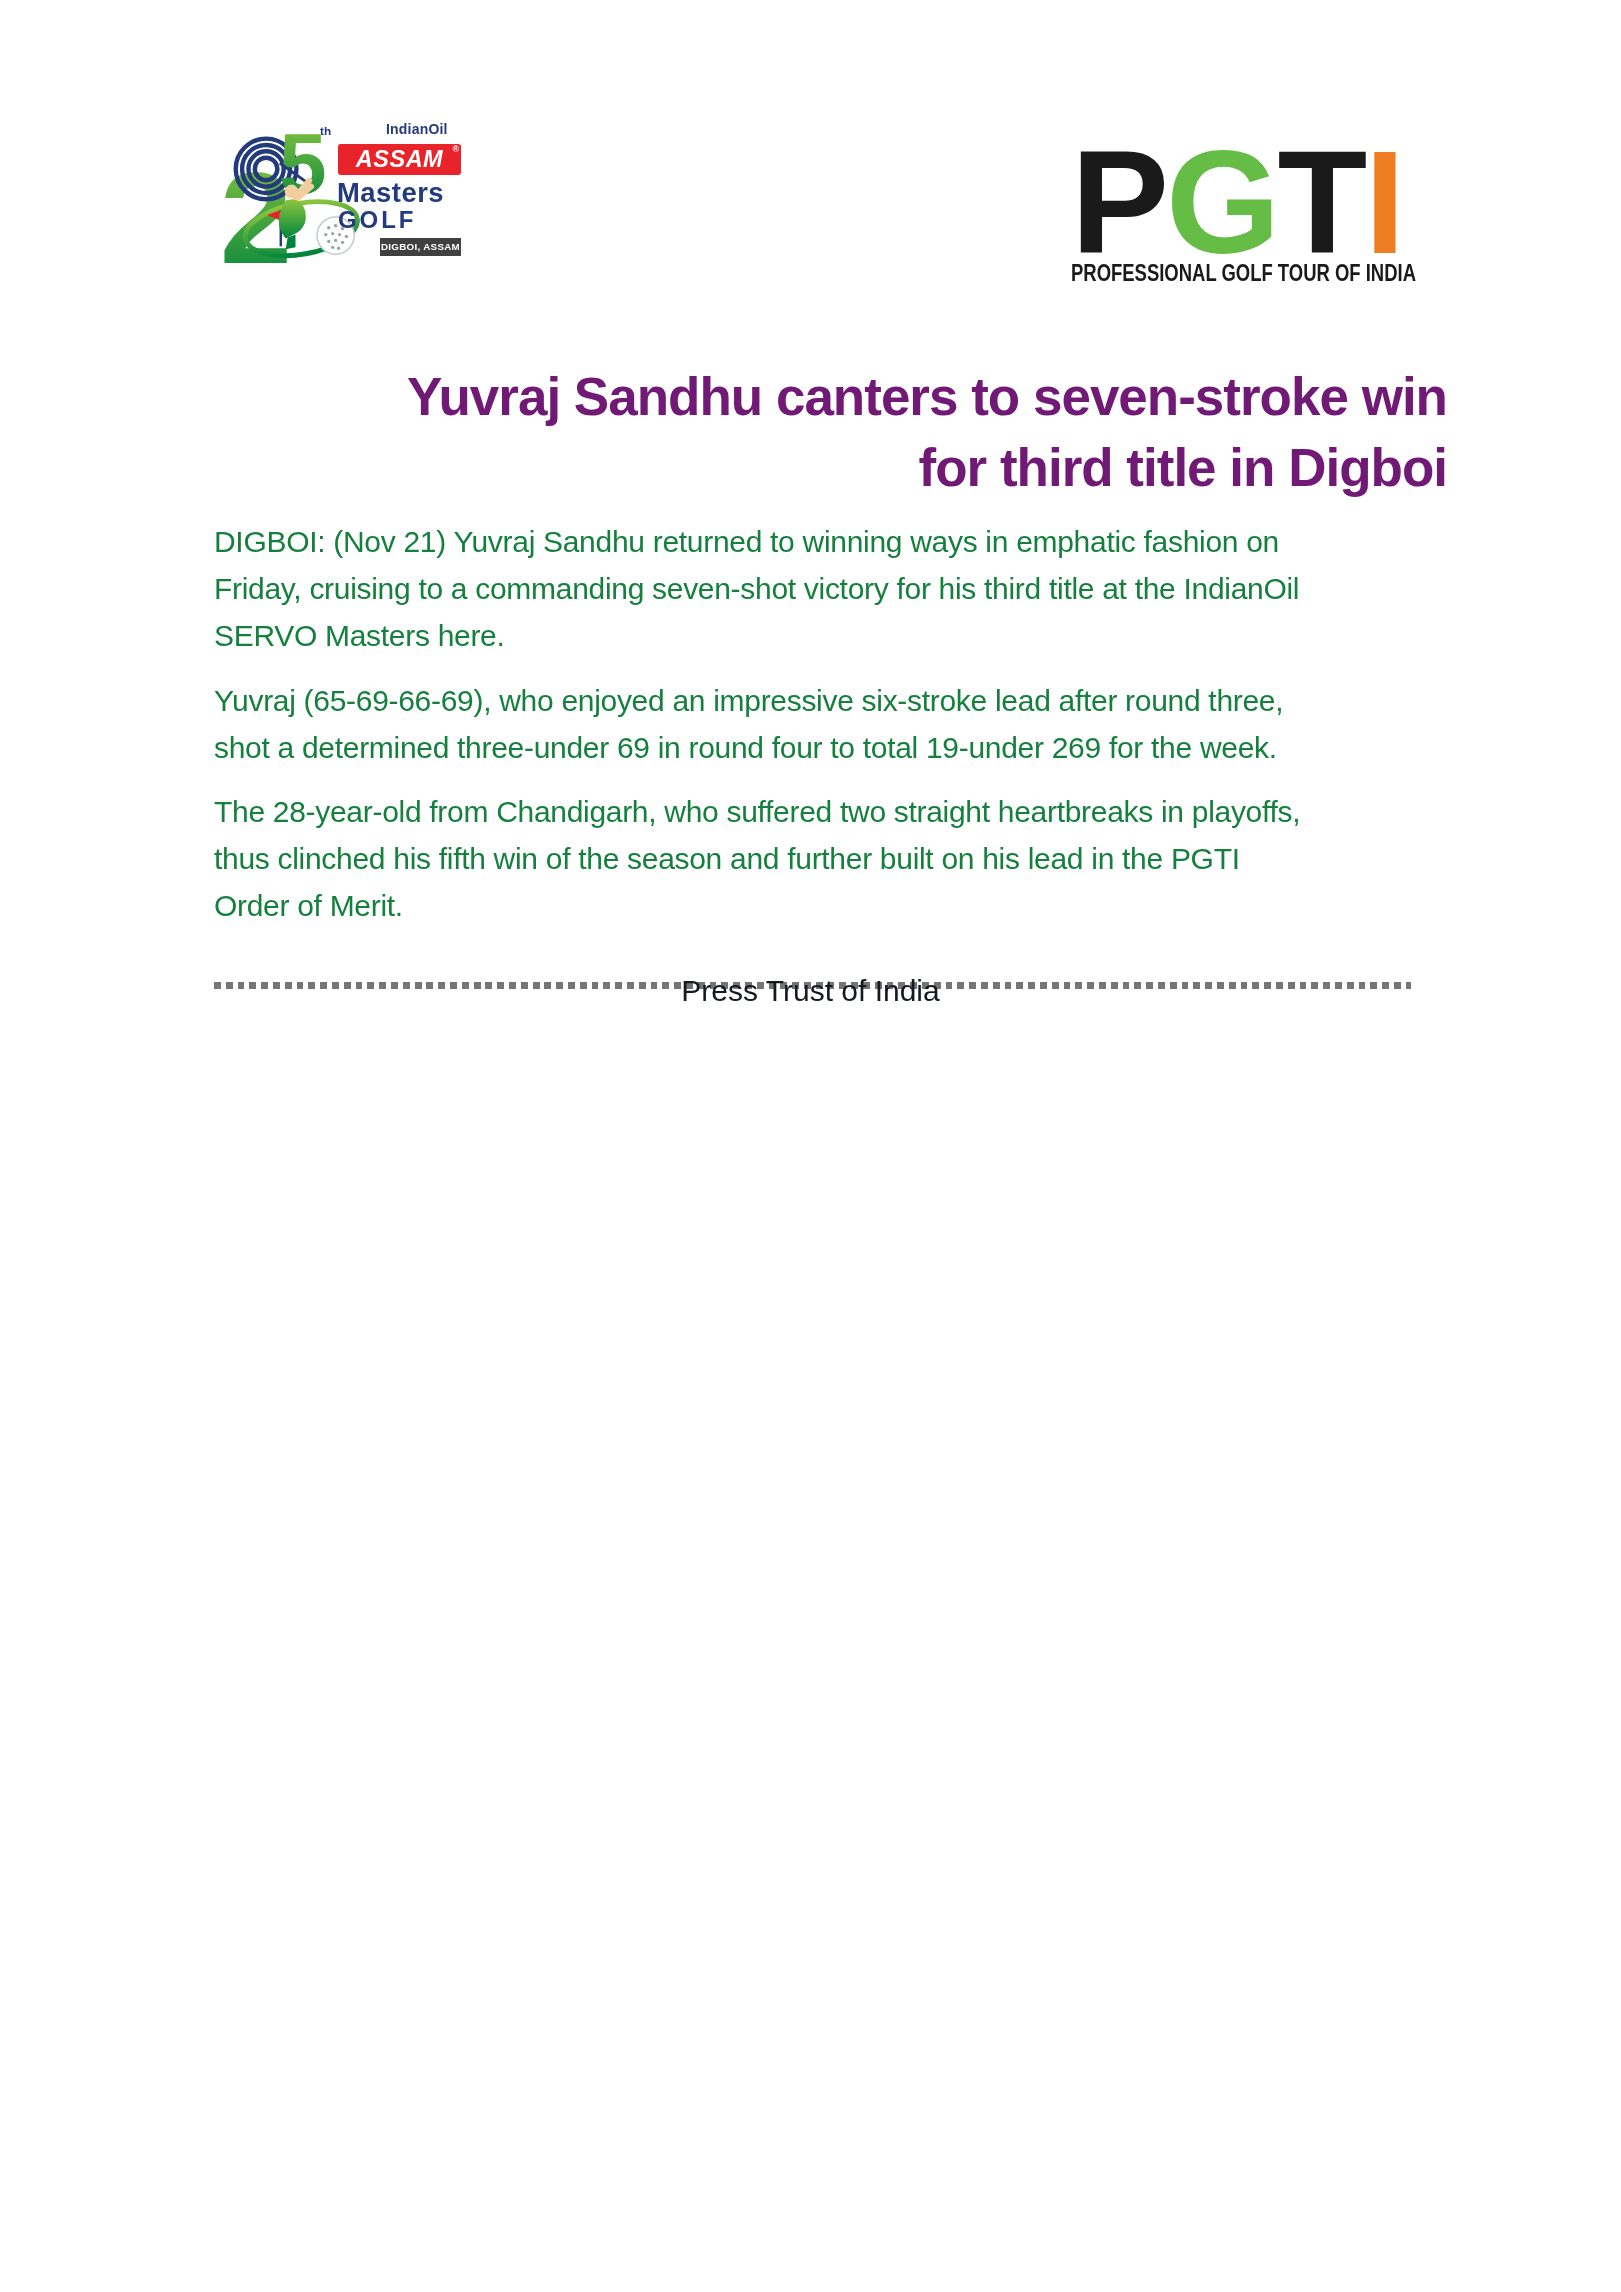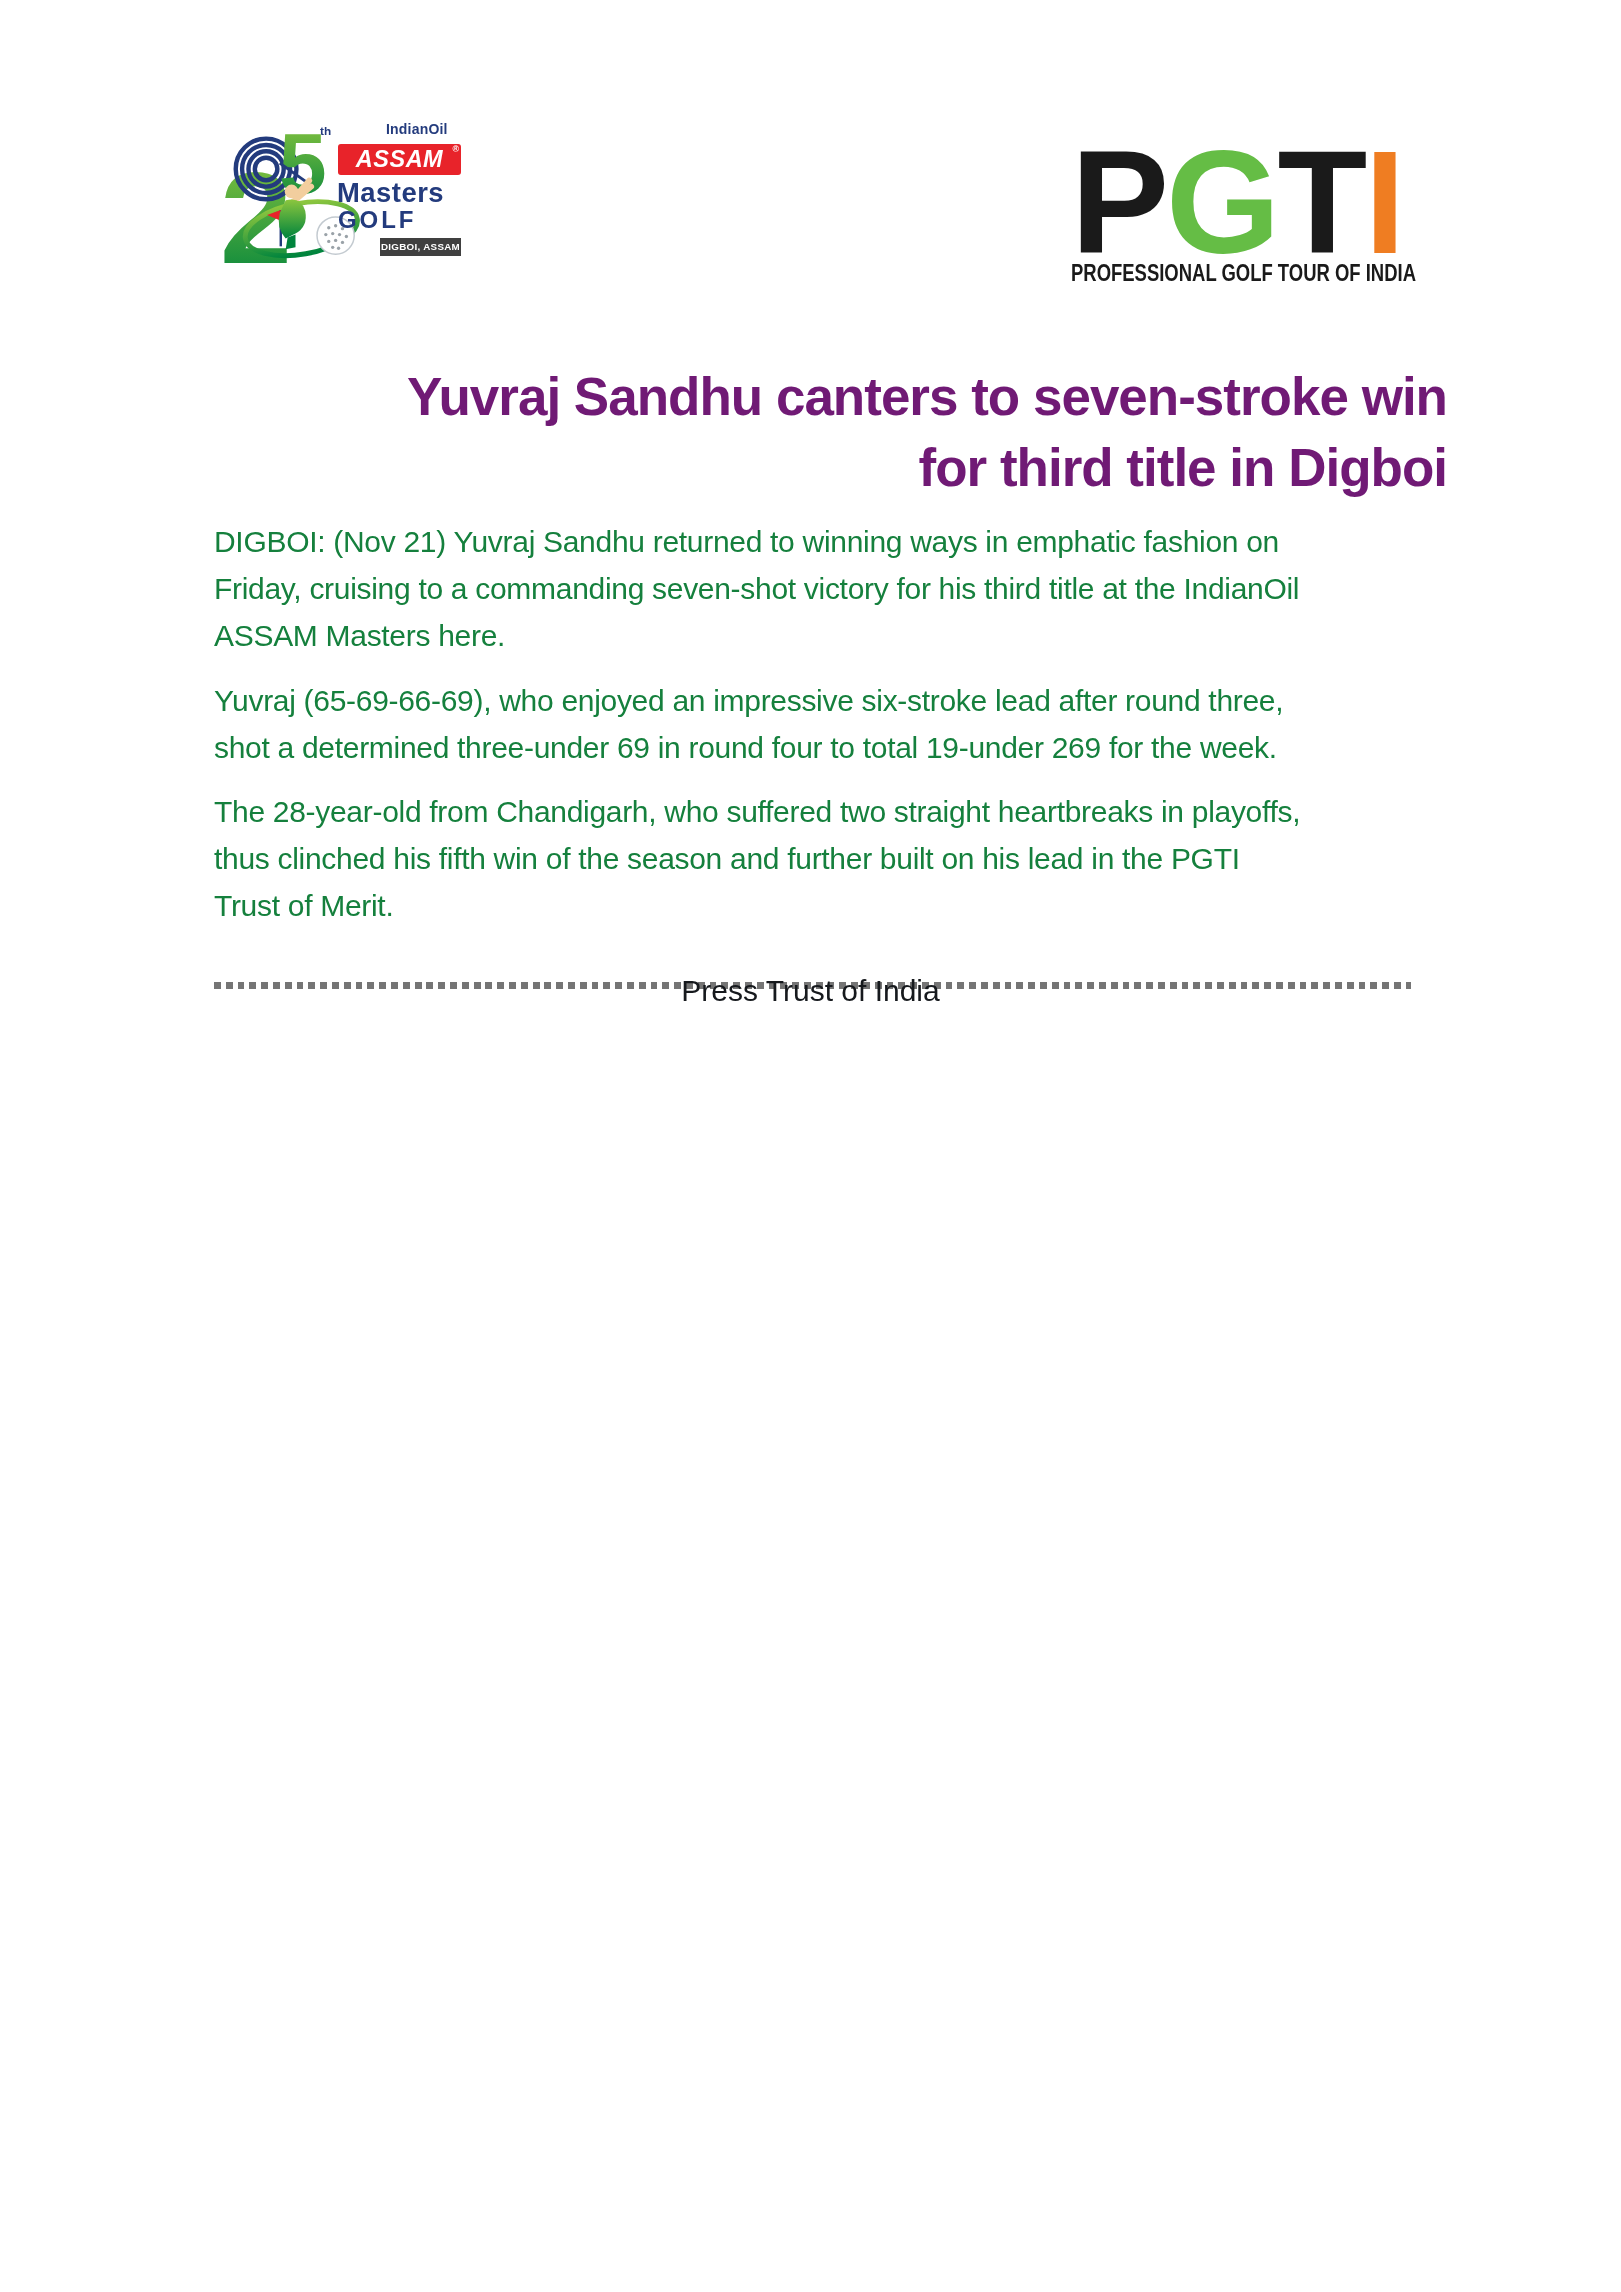--- a/index.html
+++ b/index.html
@@ -235,30 +235,30 @@
 
   <h1 class="headline">
     <div class="line">Yuvraj Sandhu canters to seven-stroke win</div>
     <div class="line">for third title in Digboi</div>
   </h1>
 
   <div class="body-copy">
     <div class="para">
       <div class="line">DIGBOI: (Nov 21) Yuvraj Sandhu returned to winning ways in emphatic fashion on</div>
       <div class="line">Friday, cruising to a commanding seven-shot victory for his third title at the IndianOil</div>
-      <div class="line">ASSAM Masters here.</div>
+      <div class="line">SERVO Masters here.</div>
     </div>
     <div class="para">
       <div class="line">Yuvraj (65-69-66-69), who enjoyed an impressive six-stroke lead after round three,</div>
       <div class="line">shot a determined three-under 69 in round four to total 19-under 269 for the week.</div>
     </div>
     <div class="para">
       <div class="line">The 28-year-old from Chandigarh, who suffered two straight heartbreaks in playoffs,</div>
       <div class="line">thus clinched his fifth win of the season and further built on his lead in the PGTI</div>
-      <div class="line">Trust of Merit.</div>
+      <div class="line">Order of Merit.</div>
     </div>
   </div>
 
   <div class="divider"></div>
 
   <div class="attribution">Press Trust of India</div>
 
 </div>
 
 

